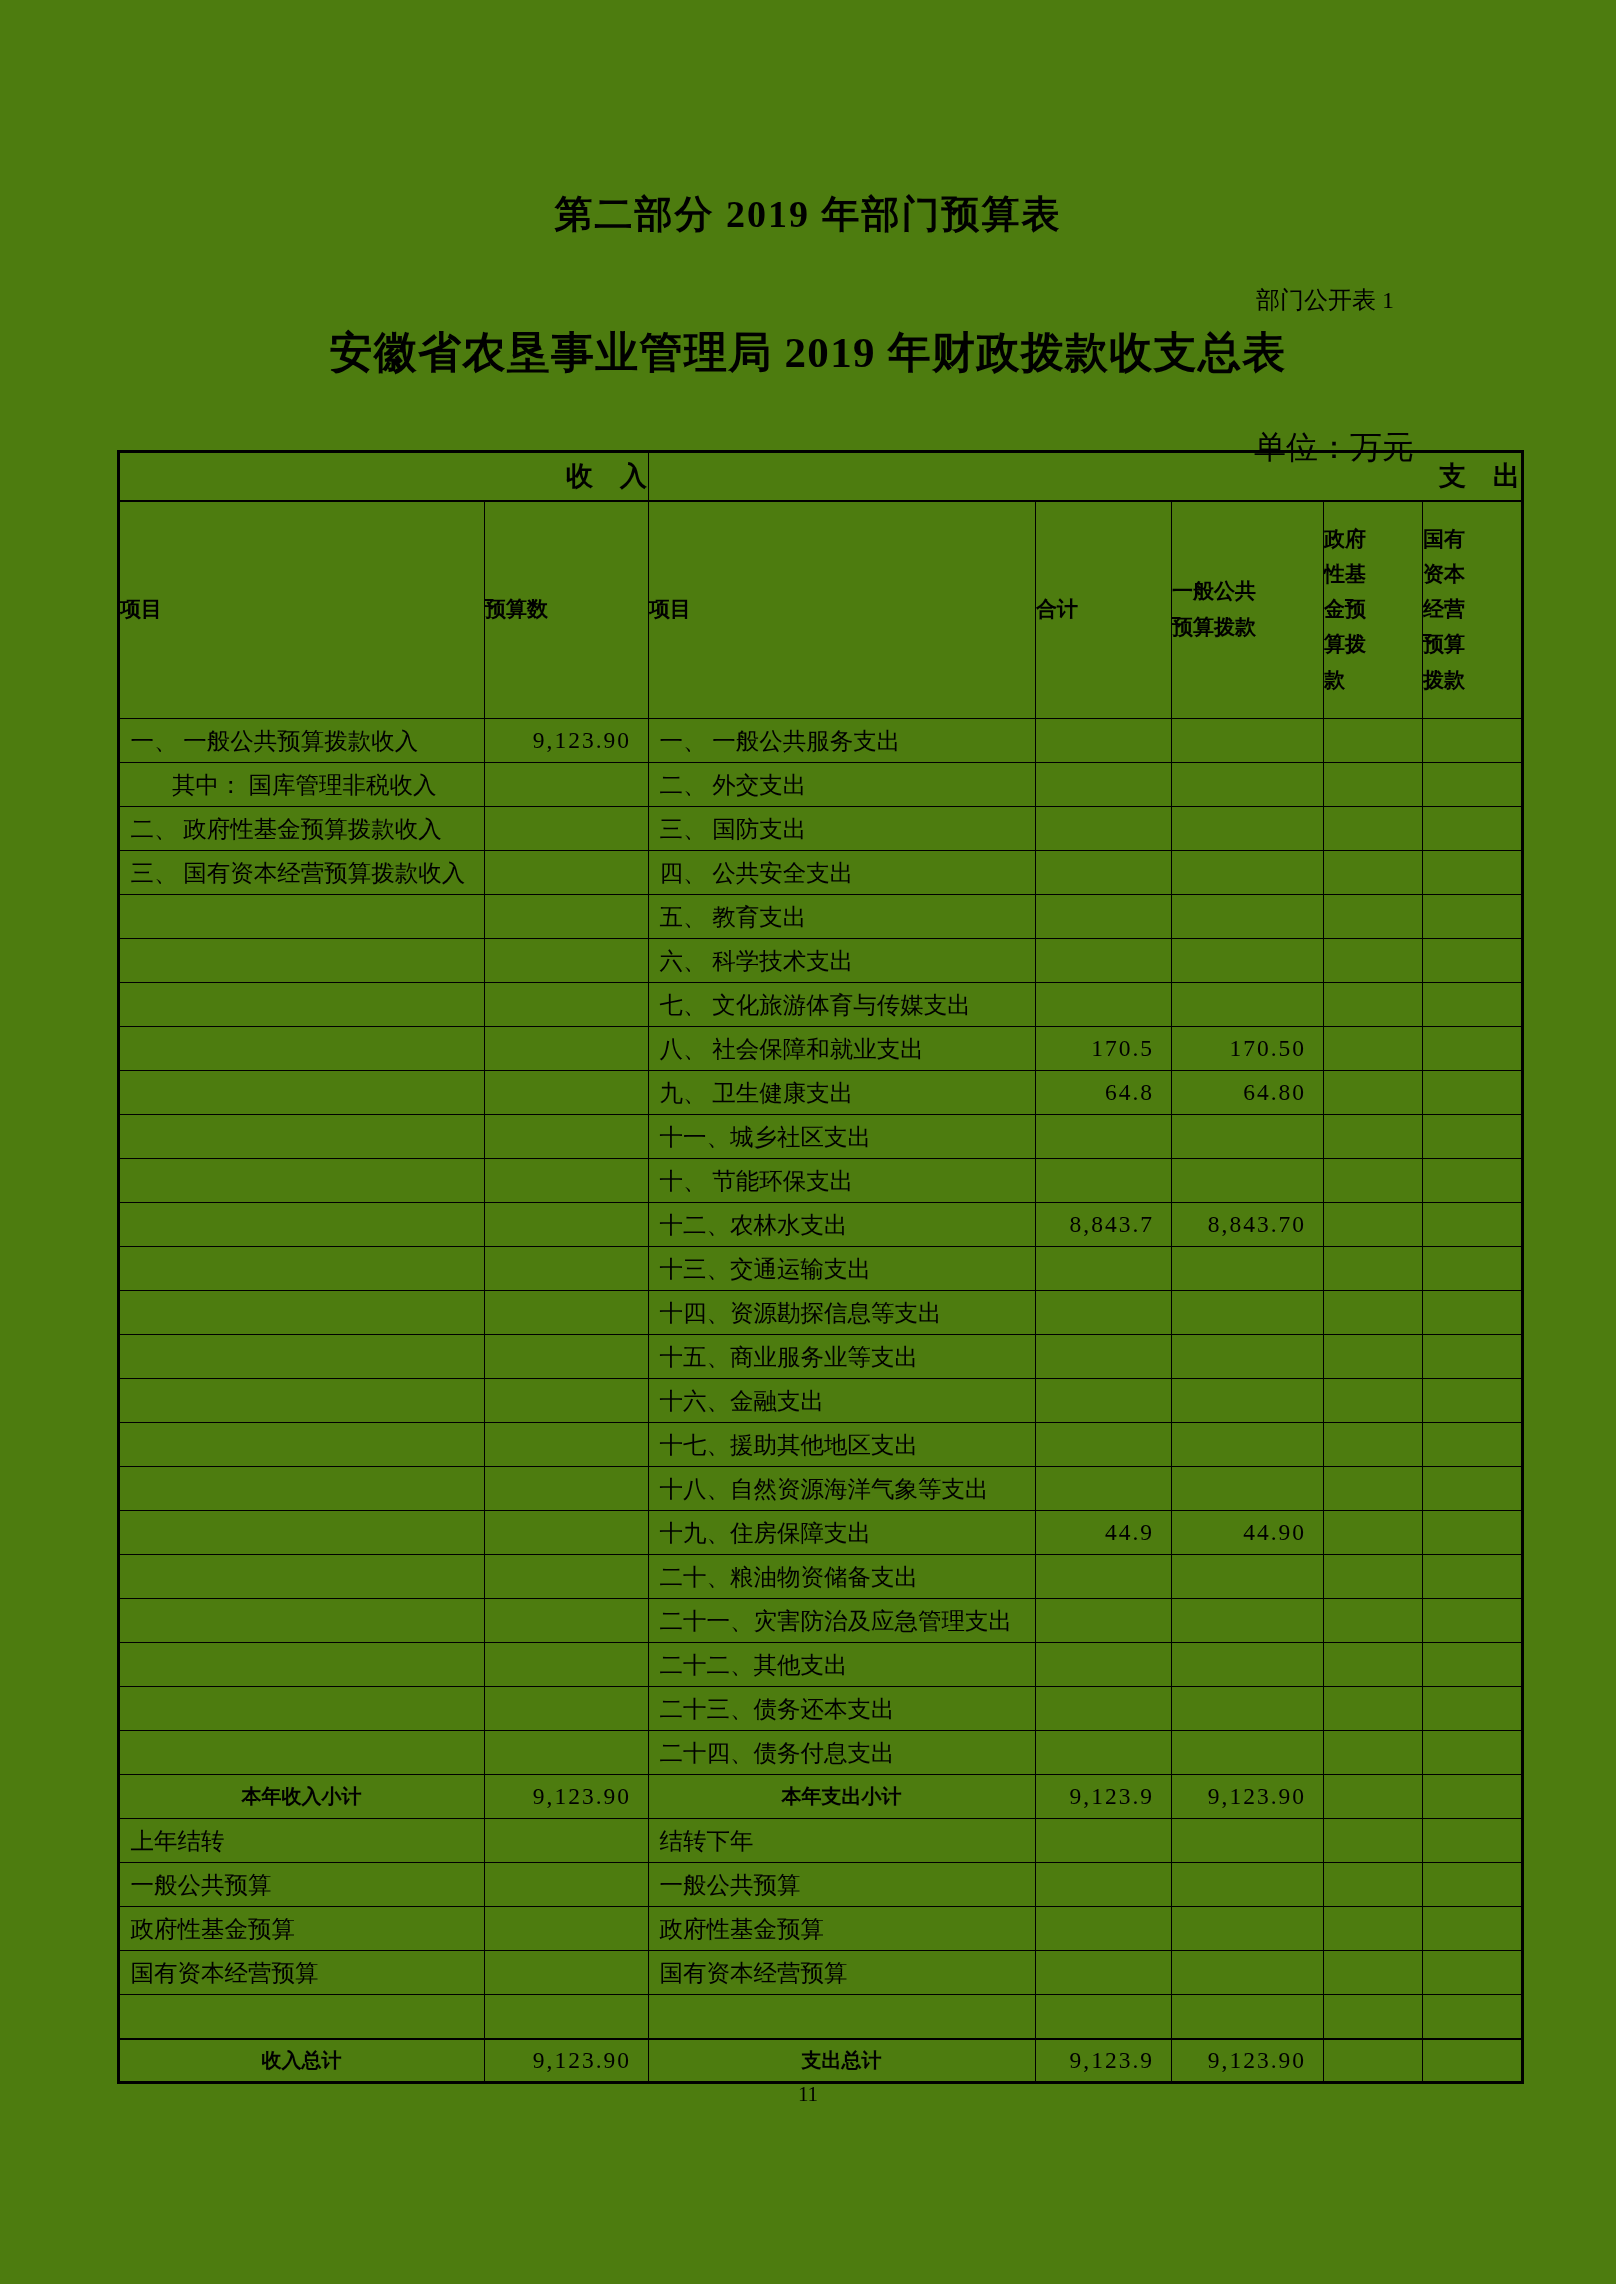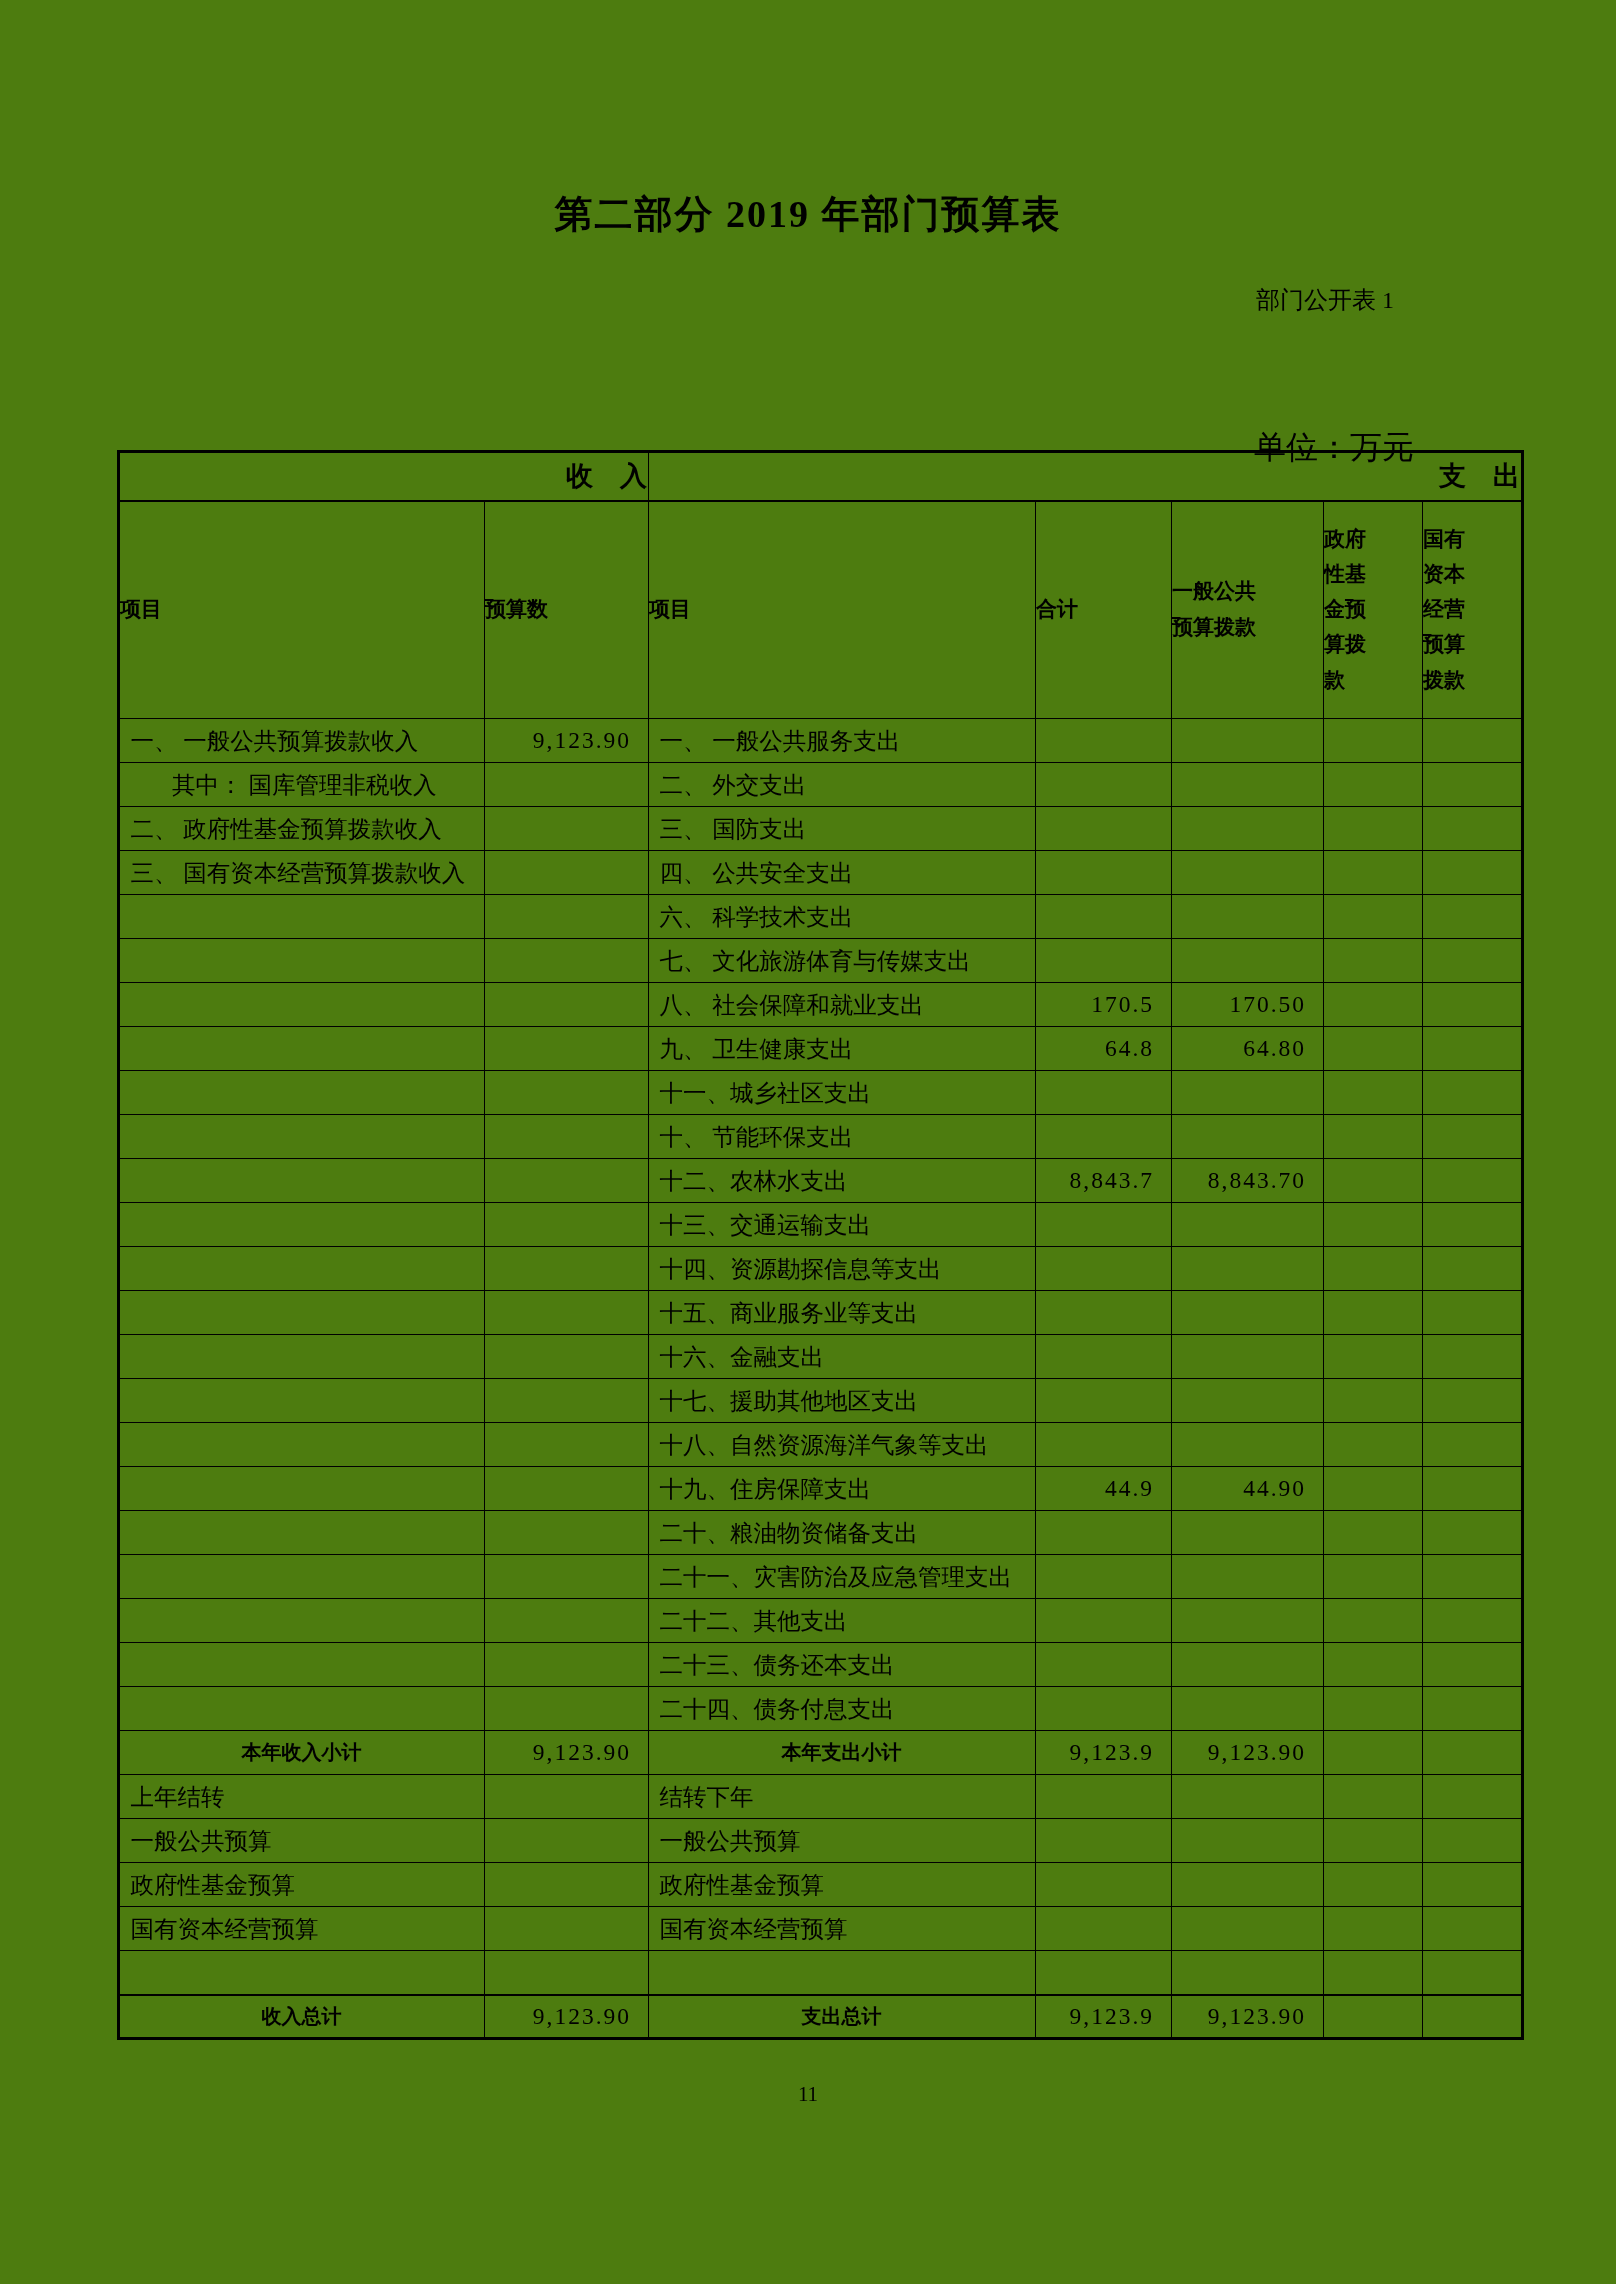--- a/index.html
+++ b/index.html
@@ -107,20 +107,21 @@
 </style>
 </head>
 <body>
 
 <div class="page">
 
   <div class="main-title">第二部分  2019 年部门预算表</div>
 
   <div class="table-tag">部门公开表 1</div>
 
+  <div class="table-title">安徽省农垦事业管理局 2019 年财政拨款收支总表</div>
 
   <div class="unit-note">单位：万元</div>
 
   <table class="budget">
     <colgroup>
       <col style="width:366px">
       <col style="width:164px">
       <col style="width:387px">
       <col style="width:136px">
       <col style="width:152px">
@@ -175,20 +176,29 @@
           <td class="num"></td>
           <td class="item">四、 公共安全支出</td>
           <td class="num"></td>
           <td class="num"></td>
           <td class="num"></td>
           <td class="num"></td>
         </tr>
         <tr class="item">
           <td class="item"></td>
           <td class="num"></td>
+          <td class="item">五、 教育支出</td>
+          <td class="num"></td>
+          <td class="num"></td>
+          <td class="num"></td>
+          <td class="num"></td>
+        </tr>
+        <tr class="item">
+          <td class="item"></td>
+          <td class="num"></td>
           <td class="item">六、 科学技术支出</td>
           <td class="num"></td>
           <td class="num"></td>
           <td class="num"></td>
           <td class="num"></td>
         </tr>
         <tr class="item">
           <td class="item"></td>
           <td class="num"></td>
           <td class="item">七、 文化旅游体育与传媒支出</td>

